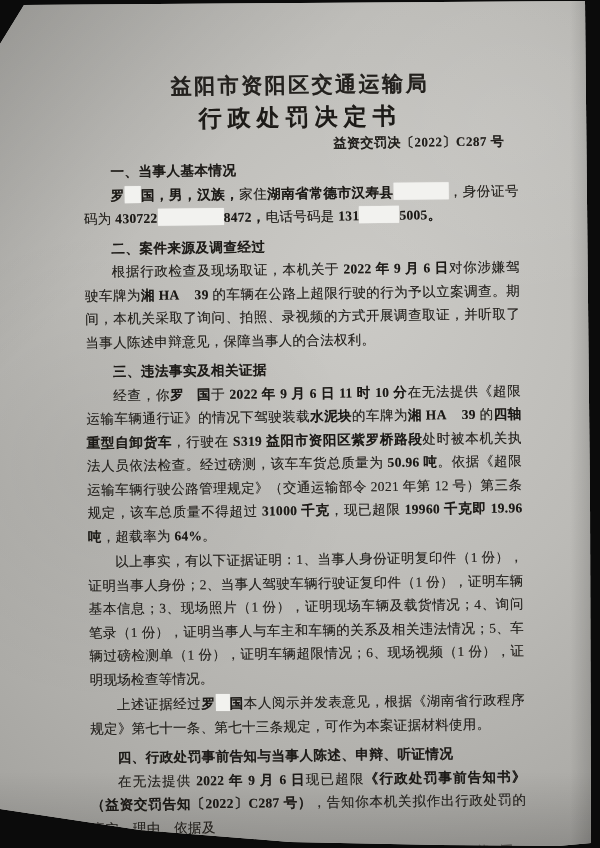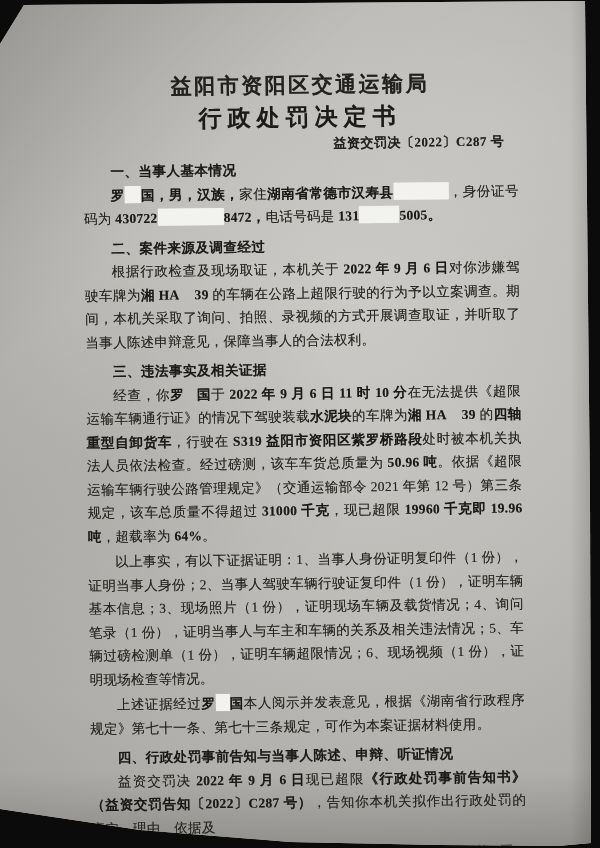--- a/index.html
+++ b/index.html
@@ -94,21 +94,21 @@
         <div class="heading">三、违法事实及相关证据</div>
 
         <p class="para"><span>经查，你</span><span class="b">罗</span><span class="sp sp12"></span><span class="b">国</span><span>于 </span><span class="b">2022 年 9 月 6 日 11 时 10 分</span><span>在无法提供《超限运输车辆通行证》的情况下驾驶装载</span><span class="b">水泥块</span><span>的车牌为</span><span class="b">湘 HA</span><span class="sp sp15"></span><span class="b">39</span><span> 的</span><span class="b">四轴重型自卸货车</span><span>，行驶在 </span><span class="b">S319 益阳市资阳区紫罗桥路段</span><span>处时被本机关执法人员依法检查。经过磅测，该车车货总质量为 </span><span class="b">50.96 吨</span><span>。依据《超限运输车辆行驶公路管理规定》（交通运输部令 2021 年第 12 号）第三条规定，该车总质量不得超过 </span><span class="b">31000 千克</span><span>，现已超限 </span><span class="b">19960 千克即 19.96 吨</span><span>，超载率为 </span><span class="b">64%</span><span>。</span></p>
 
         <p class="para gap"><span>以上事实，有以下证据证明：1、当事人身份证明复印件（1 份），证明当事人身份；2、当事人驾驶车辆行驶证复印件（1 份），证明车辆基本信息；3、现场照片（1 份），证明现场车辆及载货情况；4、询问笔录（1 份），证明当事人与车主和车辆的关系及相关违法情况；5、车辆过磅检测单（1 份），证明车辆超限情况；6、现场视频（1 份），证明现场检查等情况。</span></p>
 
         <p class="para gap"><span>上述证据经过</span><span class="b">罗</span><span class="redact w14"></span><span class="b">国</span><span>本人阅示并发表意见，根据《湖南省行政程序规定》第七十一条、第七十三条规定，可作为本案证据材料使用。</span></p>
 
         <div class="heading">四、行政处罚事前告知与当事人陈述、申辩、听证情况</div>
 
-        <p class="para"><span>益资交罚决 </span><span class="b">2022 年 9 月 6 日</span><span>现已超限</span><span class="b">《行政处罚事前告知书》（益资交罚告知〔2022〕C287 号）</span><span>，告知你本机关拟作出行政处罚的事实、理由、依据及</span></p>
+        <p class="para"><span>在无法提供 </span><span class="b">2022 年 9 月 6 日</span><span>现已超限</span><span class="b">《行政处罚事前告知书》（益资交罚告知〔2022〕C287 号）</span><span>，告知你本机关拟作出行政处罚的事实、理由、依据及</span></p>
 
       </div>
 
       <div class="footer">
         <span>本卷一式两联：第一联执法机关保存；第二联交被送达人</span>
         <span>本卷共 3 页，第 1 页</span>
       </div>
 
     </div>
   </div>

